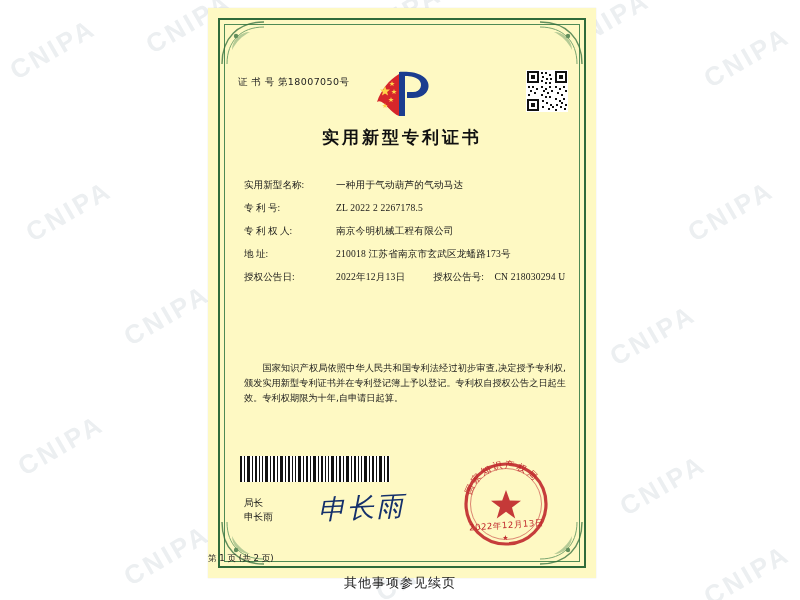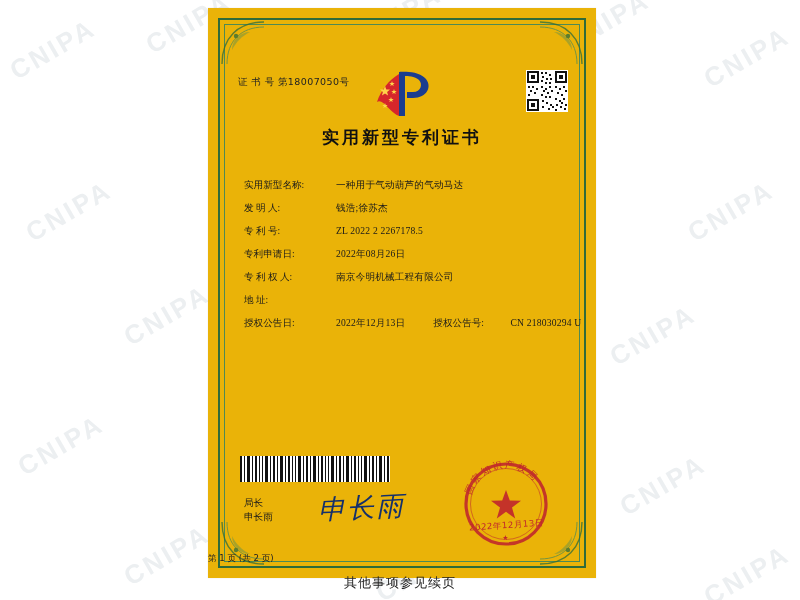--- a/index.html
+++ b/index.html
@@ -33,21 +33,21 @@
     font-family: "Liberation Sans", sans-serif;
   }
 
   
   #sheet {
     position: absolute;
     left: 208px;
     top: 8px;
     width: 388px;
     height: 570px;
-    background: #eab308;
+    background: #fef9c3;
     box-shadow: 0 0 1px rgba(0,0,0,.15);
   }
   #sheet .frame-outer {
     position: absolute;
     left: 10px; top: 10px; right: 10px; bottom: 10px;
     border: 2px solid #2f6b3a;
   }
   #sheet .frame-inner {
     position: absolute;
     left: 16px; top: 16px; right: 16px; bottom: 16px;
@@ -120,21 +120,21 @@
     white-space: nowrap;
     font-family: Liberation Serif, serif;
   }
   .flabel {
     width: 92px;
     flex: 0 0 92px;
     letter-spacing: 0px;
   }
   .fvalue { letter-spacing: .2px; }
   .frow.dual .seg2 { margin-left: 28px; }
-  .frow.dual .seg2 .lbl { margin-right: 24px; }
+  .frow.dual .seg2 .lbl { margin-right: 8px; }
 
   
   .body-text {
     position: absolute;
     left: 36px;
     right: 30px;
     top: 352px;
     font-size: 9.2px;
     line-height: 1.65;
     color: #1a1a1a;
@@ -340,49 +340,43 @@
     </div>
 
     <div class="title">实用新型专利证书</div>
 
     <div class="fields">
       <div class="frow">
         <span class="flabel">实用新型名称:</span>
         <span class="fvalue">一种用于气动葫芦的气动马达</span>
       </div>
       <div class="frow">
-        <span class="flabel">发 明 人:</span>
-        <span class="fvalue">钱浩;徐苏杰</span>
-      </div>
-      <div class="frow">
         <span class="flabel">专 利 号:</span>
         <span class="fvalue">ZL 2022 2 2267178.5</span>
-      </div>
-      <div class="frow">
-        <span class="flabel">专利申请日:</span>
-        <span class="fvalue">2022年08月26日</span>
       </div>
       <div class="frow">
         <span class="flabel">专 利 权 人:</span>
         <span class="fvalue">南京今明机械工程有限公司</span>
       </div>
       <div class="frow">
         <span class="flabel">地 址:</span>
+        <span class="fvalue">210018 江苏省南京市玄武区龙蟠路173号</span>
       </div>
       <div class="frow dual">
         <span class="flabel">授权公告日:</span>
         <span class="fvalue">2022年12月13日</span>
         <span class="seg2">
           <span class="lbl">授权公告号:</span>
           <span class="fvalue">CN 218030294 U</span>
         </span>
       </div>
     </div>
 
     <div class="body-text">
+      <p>国家知识产权局依照中华人民共和国专利法经过初步审查,决定授予专利权,颁发实用新型专利证书并在专利登记簿上予以登记。专利权自授权公告之日起生效。专利权期限为十年,自申请日起算。</p>
     </div>
 
     <div class="barcode">
       <svg viewBox="0 0 150 26" width="150" height="26" preserveAspectRatio="none">
         <rect width="150" height="26" fill="#fff"></rect>
         <g fill="#111">
           <rect x="0" y="0" width="2" height="26"></rect>
             <rect x="4" y="0" width="1" height="26"></rect>
           <rect x="7" y="0" width="3" height="26"></rect>
             <rect x="12" y="0" width="1" height="26"></rect>

